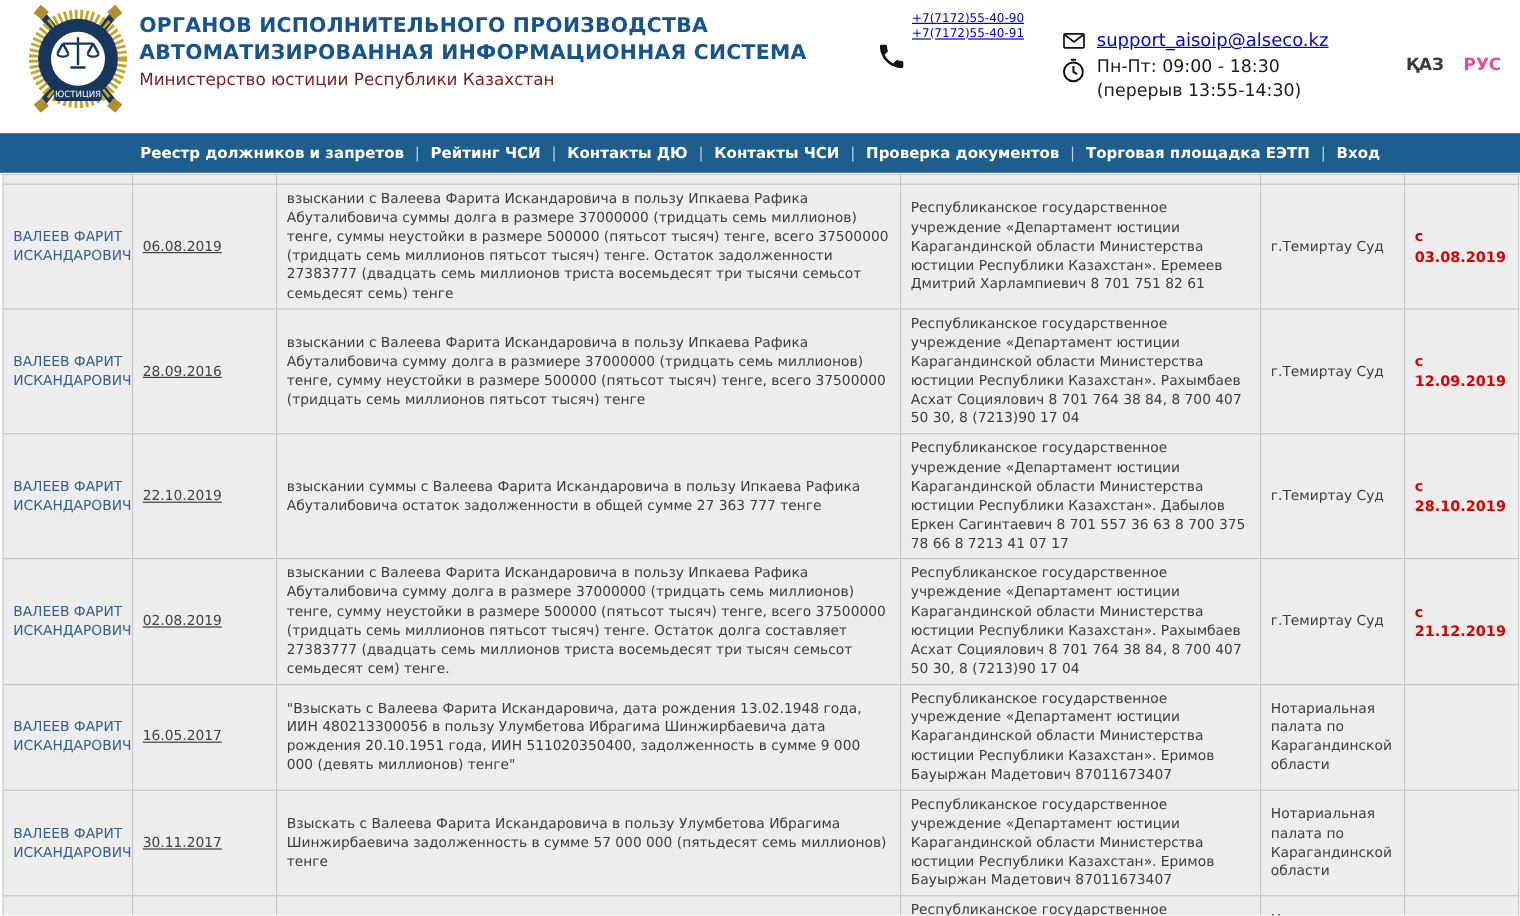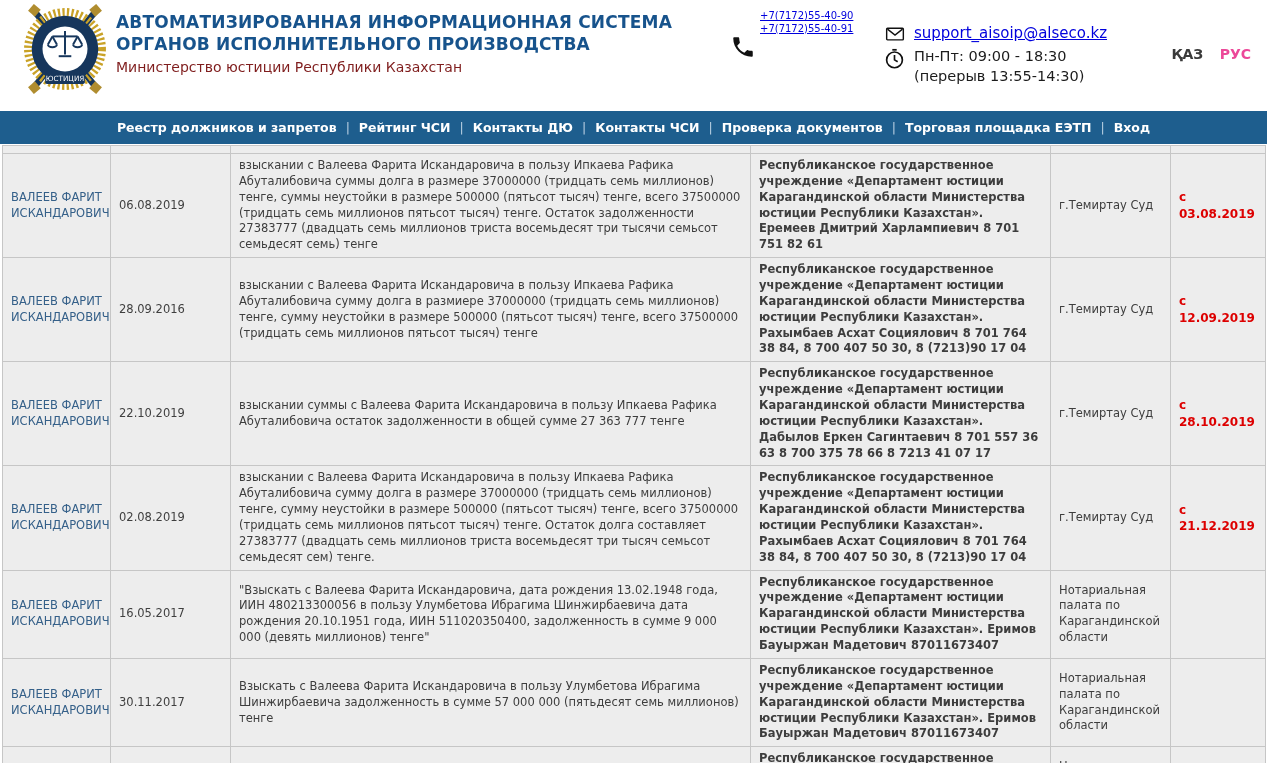--- a/index.html
+++ b/index.html
@@ -37,36 +37,36 @@
   
   .debtors {
     width:1263px; margin:1px 2px 0 2px;
     border-collapse:collapse; table-layout:fixed;
     font-size:11.5px; line-height:1.38; color:#3d3d3d;
   }
   .debtors td { border:1px solid #c6c6c6; background:#ededed; vertical-align:middle; padding:4px 8px; }
   .col-name  { width:108px; }
   .col-date  { width:120px; }
   .col-desc  { width:520px; }
-  .col-auth  { width:300px;font-weight:bold; }
+  .col-auth  { width:300px; }
   .col-court { width:120px; }
   .col-stat  { width:95px;  }
   .debtors tr:nth-child(1) td { height:8px; padding:0; }
   .debtors tr:nth-child(2)  { height:71px; }
   .debtors tr:nth-child(3)  { height:76px; }
   .debtors tr:nth-child(4)  { height:76px; }
   .debtors tr:nth-child(5)  { height:77px; }
   .debtors tr:nth-child(6)  { height:65px; }
   .debtors tr:nth-child(7)  { height:63px; }
   .debtors tr:nth-child(8)  { height:63px; }
   .debtors tr:nth-child(9)  { height:63px; }
   .debtors tr:nth-child(10) { height:69px; }
   .c-name { padding-left:10px; }
   .name-link { color:#356089; cursor:pointer; text-decoration:none; }
-  .c-date { color:#3f3f3f; }
+  .c-date { color:#3f3f3f;text-decoration:underline; }
   .c-auth { padding-left:12px; }
   .c-court { padding-left:12px; }
   .c-status { padding-left:16px; color:#dd0000; font-weight:bold; font-size:12px; }
   .c-status .st { display:block; }
 </style>
 </head>
 <body>
 
 <div class="page">
 
@@ -97,22 +97,22 @@
           <path d="M31 45 a5 3 0 0 0 10 0"></path>
           <path d="M59 45 a5 3 0 0 0 10 0"></path>
           <path d="M43 58 h14"></path>
         </g>
         <rect x="28" y="76" width="44" height="13" rx="2" fill="#16365c"></rect>
         <text x="50" y="85.5" font-size="8" fill="#ffffff" text-anchor="middle">ЮСТИЦИЯ</text>
       </svg>
     </div>
 
     <div class="titles">
+      <div class="title-line">ОРГАНОВ ИСПОЛНИТЕЛЬНОГО ПРОИЗВОДСТВА</div>
       <div class="title-line">АВТОМАТИЗИРОВАННАЯ ИНФОРМАЦИОННАЯ СИСТЕМА</div>
-      <div class="title-line">ОРГАНОВ ИСПОЛНИТЕЛЬНОГО ПРОИЗВОДСТВА</div>
       <div class="subtitle">Министерство юстиции Республики Казахстан</div>
     </div>
 
     <div class="phone-block">
       <div class="phone-icon-wrap">
         <svg width="26" height="26" viewBox="0 0 24 24">
           <path fill="#111" d="M6.62 10.79c1.44 2.83 3.76 5.14 6.59 6.59l2.2-2.21c.27-.27.67-.36 1.02-.24 1.12.37 2.33.57 3.57.57.55 0 1 .45 1 1V20c0 .55-.45 1-1 1-9.39 0-17-7.61-17-17 0-.55.45-1 1-1h3.5c.55 0 1 .45 1 1 0 1.25.2 2.45.57 3.57.11.35.03.74-.25 1.02l-2.2 2.2z"></path>
         </svg>
       </div>
       <div class="phone-links">

